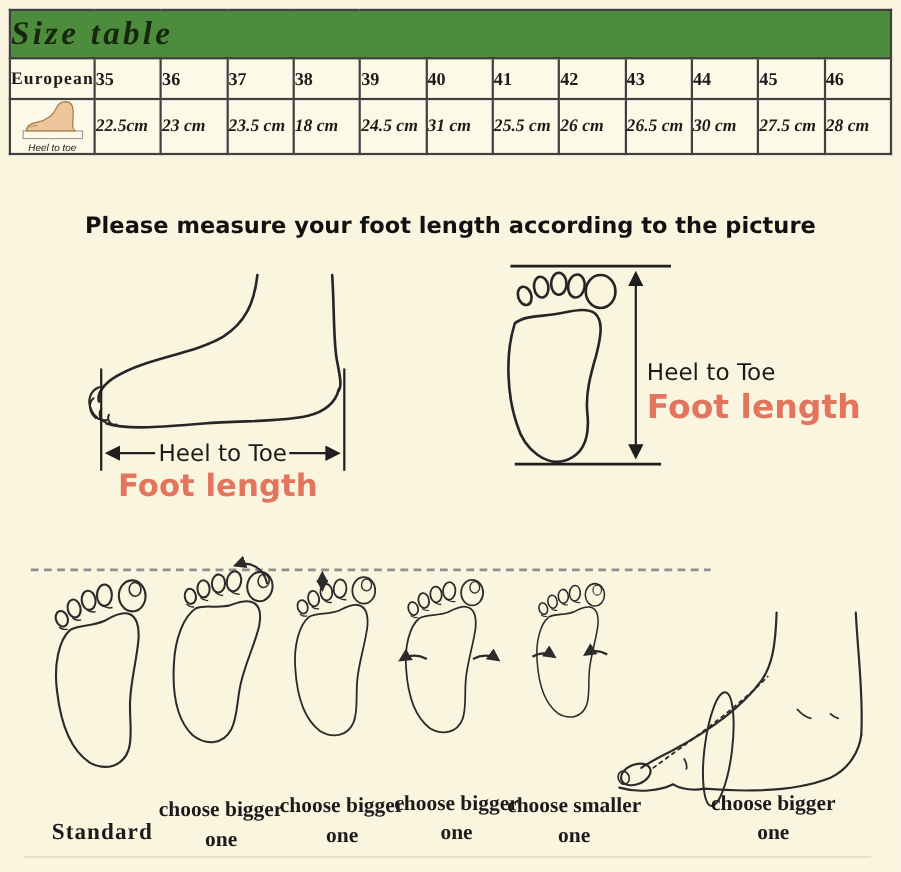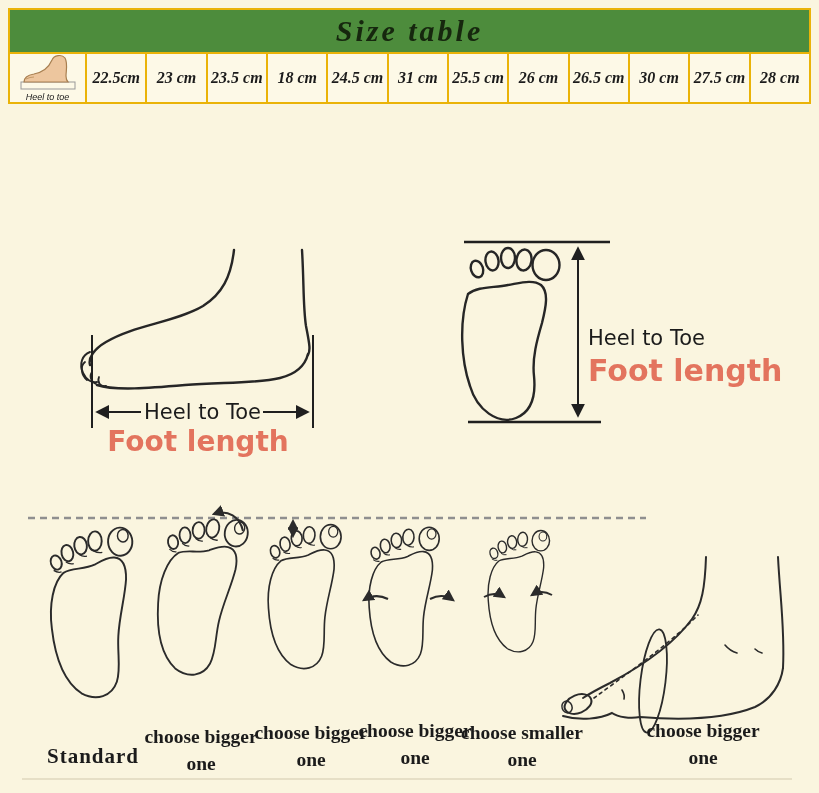--- a/index.html
+++ b/index.html
@@ -11,22 +11,22 @@
     overflow:hidden;
     color:#1c1c1c;
   }
   
   .size-table{
     position:absolute;left:8px;top:8px;width:803px;
     border-collapse:collapse;table-layout:fixed;
     background:var(--row-cream,#fdf9e7);
   }
   .size-table td,.size-table th{
-    border:2px solid #eab308;
-    text-align:center;vertical-align:middle;
+    border:2px solid #404040;
+    vertical-align:middle;
     font-family:"Liberation Serif",serif;font-weight:700;
     padding:0;
   }
   .title-cell{
     background:var(--header-green,#4d8c3c);
     height:42px;
     font-family:"Liberation Serif",serif;
     font-style:italic;font-weight:700;
     font-size:30px;letter-spacing:3px;
     color:#16270e;
@@ -107,20 +107,36 @@
         <col>
         <col>
         <col>
         <col>
         <col>
     </colgroup>
     <tbody>
         <tr>
       <td class="title-cell" colspan="13">Size table</td>
     </tr>
+    <tr class="row-eu">
+      <th>European</th>
+
+    <td>35</td>
+          <td>36</td>
+          <td>37</td>
+          <td>38</td>
+          <td>39</td>
+          <td>40</td>
+          <td>41</td>
+          <td>42</td>
+          <td>43</td>
+          <td>44</td>
+          <td>45</td>
+          <td>46</td>
+        </tr>
     <tr class="row-cm">
       <th>
         <div class="heel-icon-wrap">
           <svg width="60" height="38" viewBox="0 0 60 38">
             <rect x="3" y="28" width="54" height="7" fill="#fdf9e7" stroke="#999" stroke-width="1"></rect>
             <path d="M6,28 C6,23 10,21 16,20 C26,18 31,13 34,6 C36,1 44,0 47,4 C50,9 48,17 48,22 C48,25 49,27 50,28 Z" fill="#edc69e" stroke="#a87f50" stroke-width="1.2"></path>
             <path d="M8,25 q4,-2 8,-2" fill="none" stroke="#c49a68" stroke-width="1"></path>
           </svg>
           <div class="heel-icon-label">Heel to toe</div>
         </div>
@@ -135,20 +151,21 @@
           <td>25.5 cm</td>
           <td>26 cm</td>
           <td>26.5 cm</td>
           <td>30 cm</td>
           <td>27.5 cm</td>
           <td>28 cm</td>
         </tr>
   </tbody>
     </table>
 
+  <div class="main-heading">Please measure your foot length according to the picture</div>
 
   <svg class="diagram-svg" width="819" height="240" viewBox="0 0 819 240">
     <defs>
       <marker id="ah" viewBox="0 0 10 10" refX="8" refY="5" markerWidth="7" markerHeight="7" orient="auto-start-reverse">
         <path d="M0,0 L10,5 L0,10 z" fill="#1f1f1f"></path>
       </marker>
     </defs>
 
     <g fill="none" stroke="#262626" stroke-width="2.4" stroke-linecap="round">
       <path d="M234,28 C231,55 222,72 203,84 C176,100 134,103 106,120 C94,127 88,136 90,143"></path>

